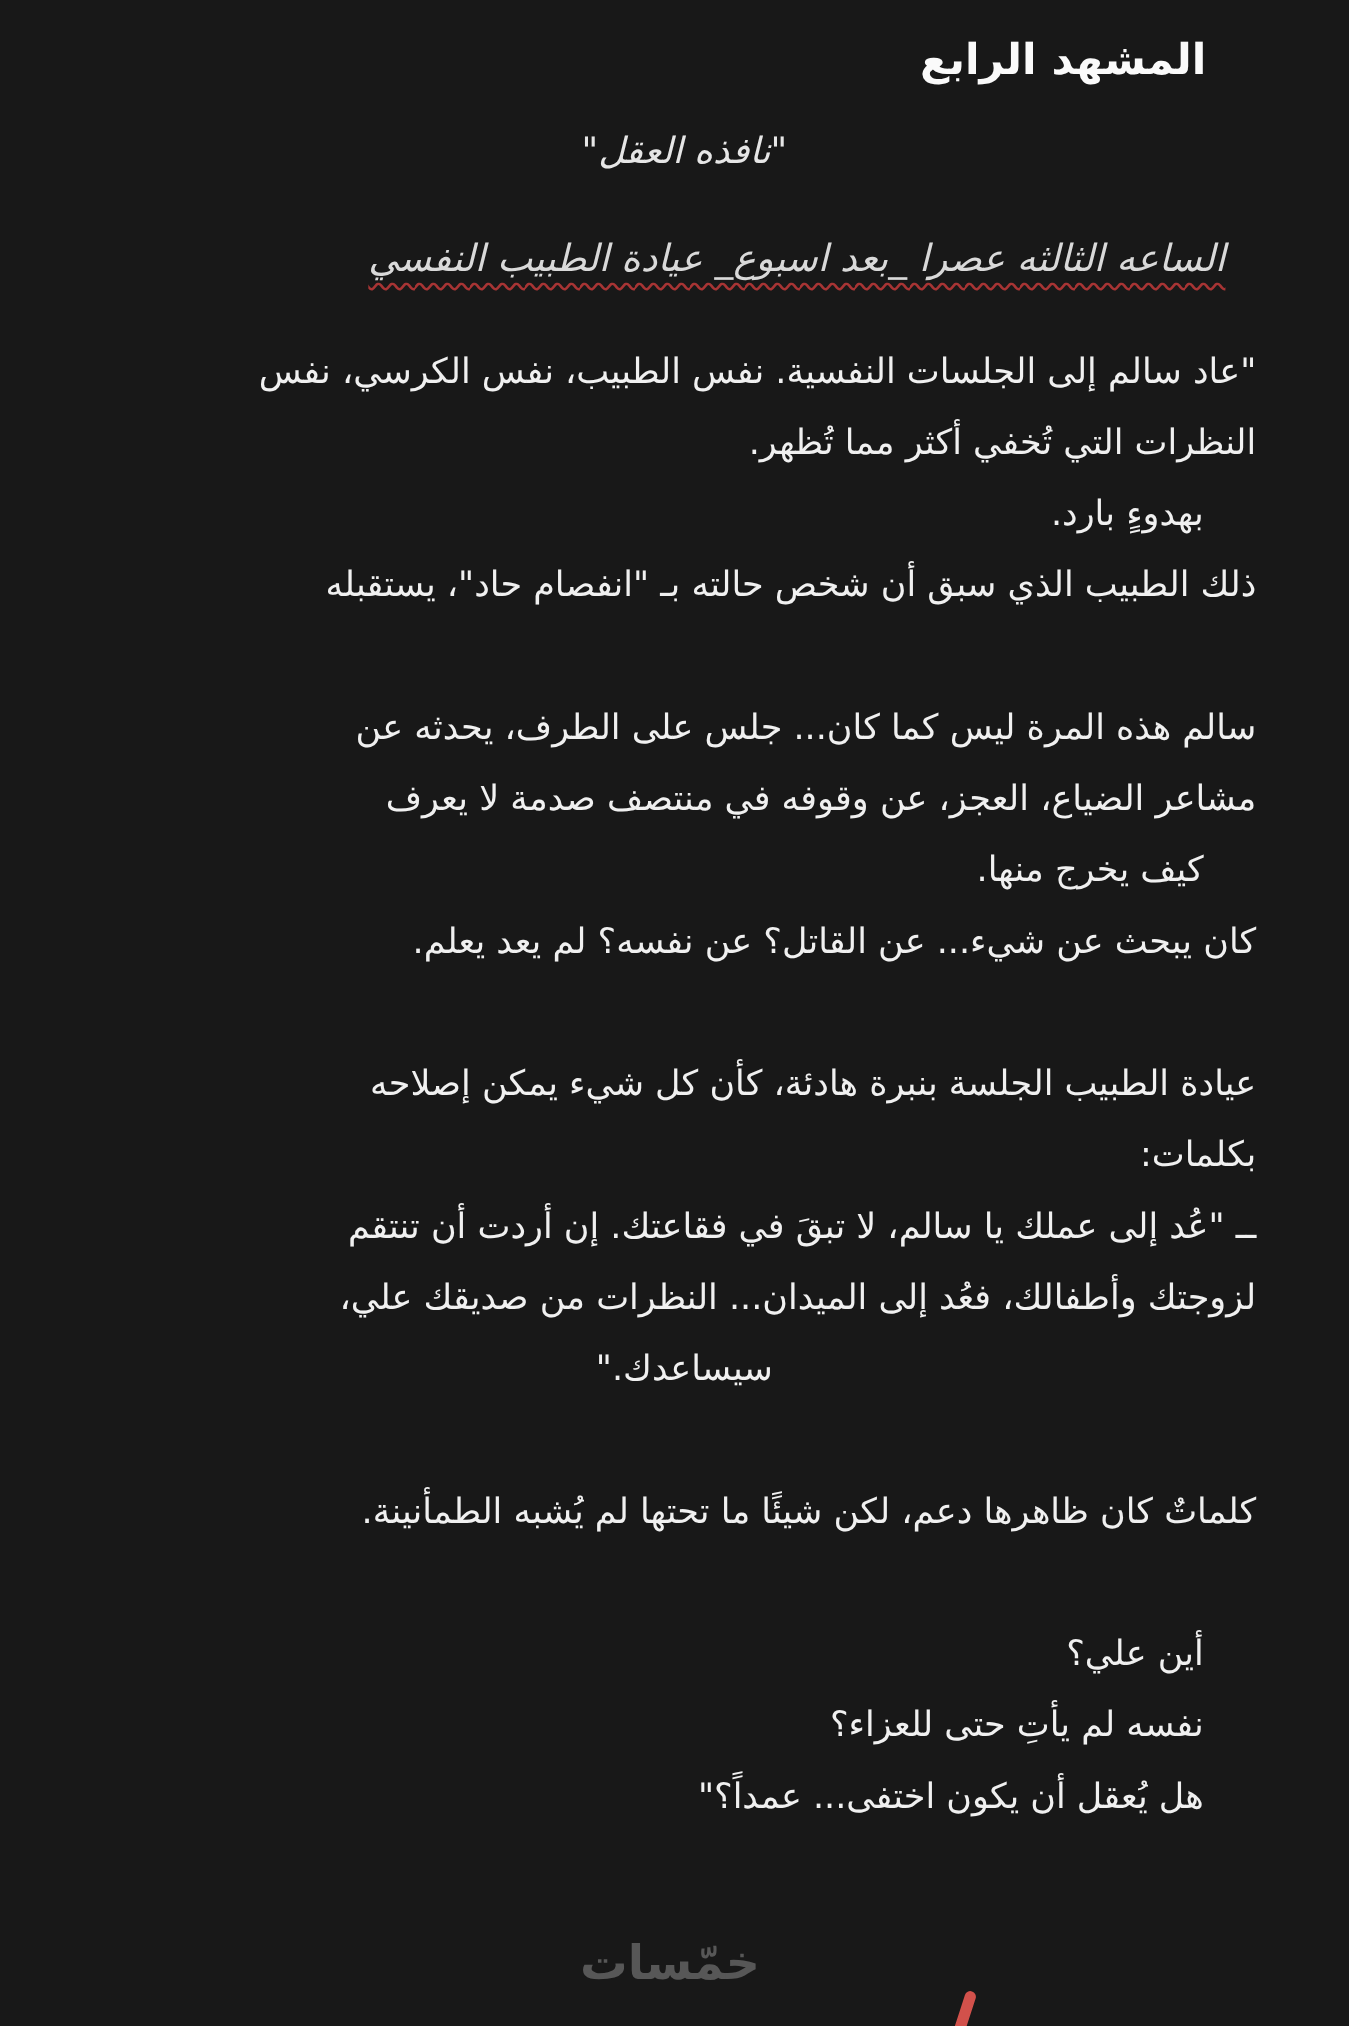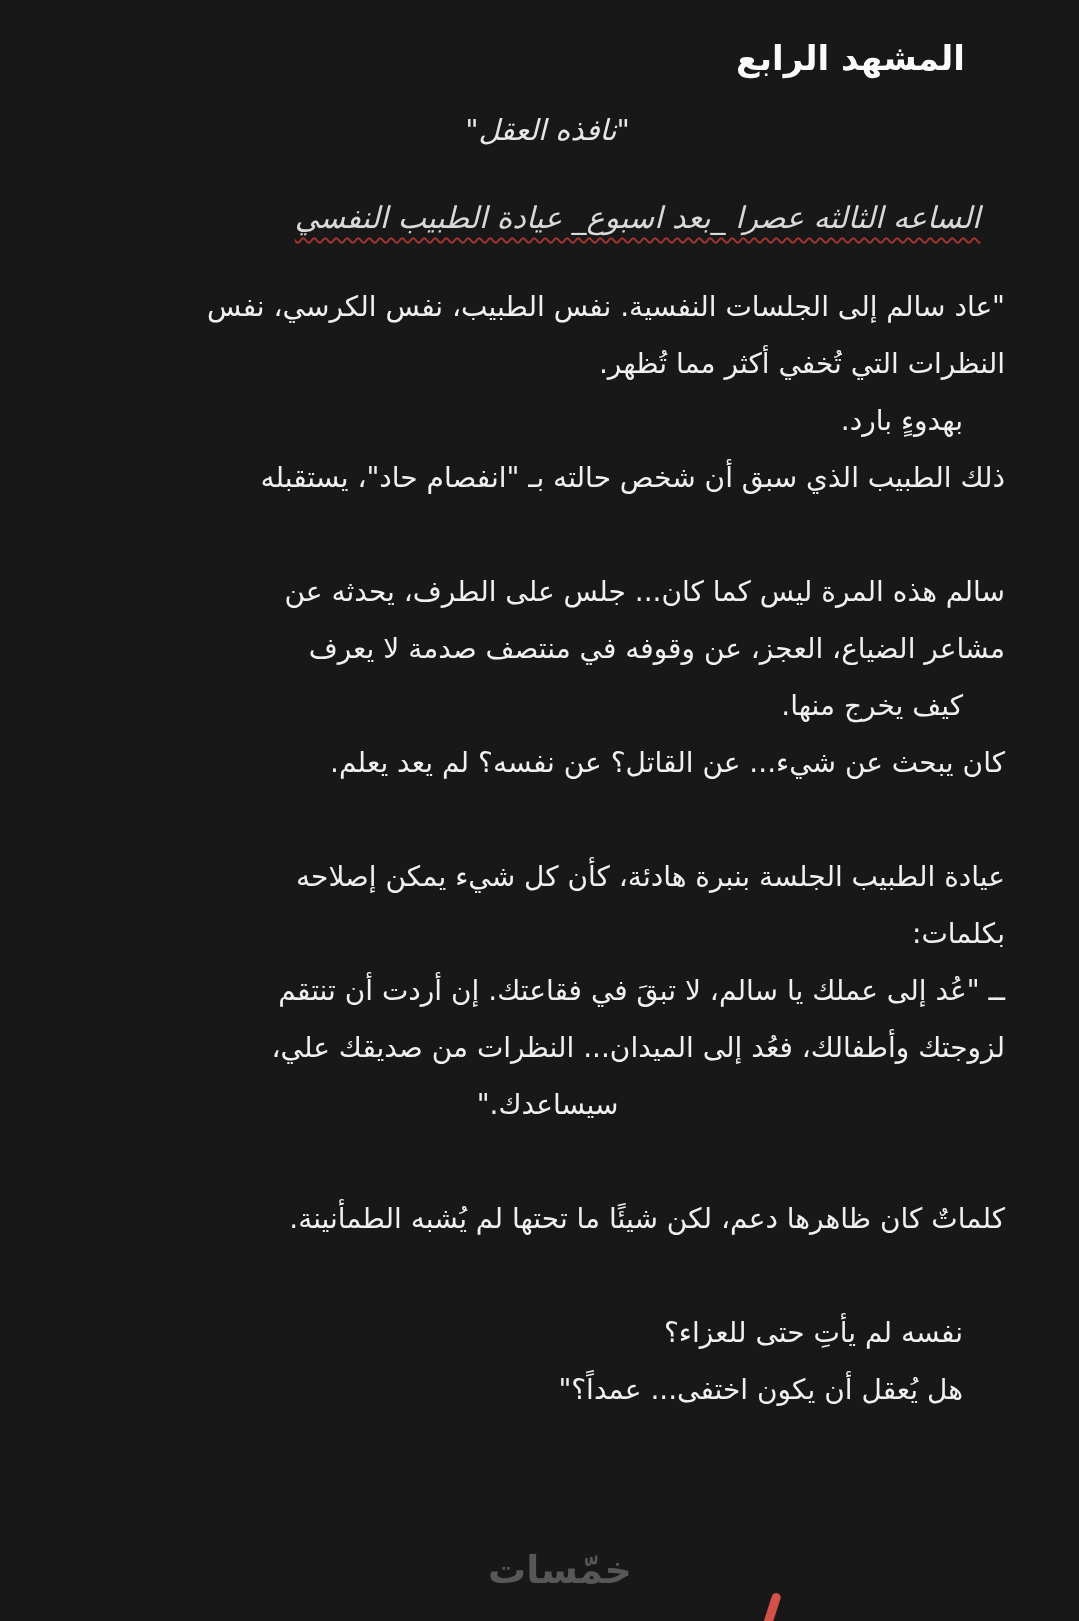--- a/index.html
+++ b/index.html
@@ -11,21 +11,21 @@
     margin: 0 auto;
     background: #181818;
     overflow: hidden;
     font-family: "DejaVu Sans", sans-serif;
     direction: rtl;
     color: #f0f0f0;
   }
   .content {
     position: absolute;
     top: 0; right: 0; left: 0;
-    padding: 34px 74px 0 90px;
+    padding: 24px 74px 0 90px;
   }
   .doc-title {
     text-align: right;
     margin-left: 0;
     margin-right: 40px;
     font-size: 34px;
     font-weight: bold;
     line-height: 48px;
     color: #fafafa;
   }
@@ -60,21 +60,21 @@
     font-size: 28px;
     line-height: 57px;
     text-align: right;
     white-space: nowrap;
     color: #f0f0f0;
   }
   .line.indent { margin-left: 0; margin-right: 42px; }
   .line.center { text-align: center; white-space: normal; }
   .watermark {
     position: absolute;
-    left: 488px;
+    left: 464px;
     top: 1548px;
     direction: rtl;
     font-size: 38px;
     font-weight: bold;
     letter-spacing: 1px;
   }
   .red-slash {
     position: absolute;
     left: 766px;
     top: 1592px;
@@ -115,20 +115,21 @@
           <div class="line">عيادة الطبيب الجلسة بنبرة هادئة، كأن كل شيء يمكن إصلاحه</div>
           <div class="line">بكلمات:</div>
           <div class="line">ــ "عُد إلى عملك يا سالم، لا تبقَ في فقاعتك. إن أردت أن تنتقم</div>
           <div class="line">لزوجتك وأطفالك، فعُد إلى الميدان... النظرات من صديقك علي،</div>
           <div class="line center">سيساعدك."</div>
         </div>
         <div class="block">
           <div class="line">كلماتٌ كان ظاهرها دعم، لكن شيئًا ما تحتها لم يُشبه الطمأنينة.</div>
         </div>
         <div class="block">
+          <div class="line indent">أين علي؟</div>
           <div class="line indent">نفسه لم يأتِ حتى للعزاء؟</div>
           <div class="line indent">هل يُعقل أن يكون اختفى... عمداً؟"</div>
         </div>
       </div>
   </div>
 
   <div class="watermark" style="color: rgb(87, 87, 87);">خمّسات</div>
 
   <div class="red-slash" style="background: rgb(210, 81, 75);"></div>
 </div>

